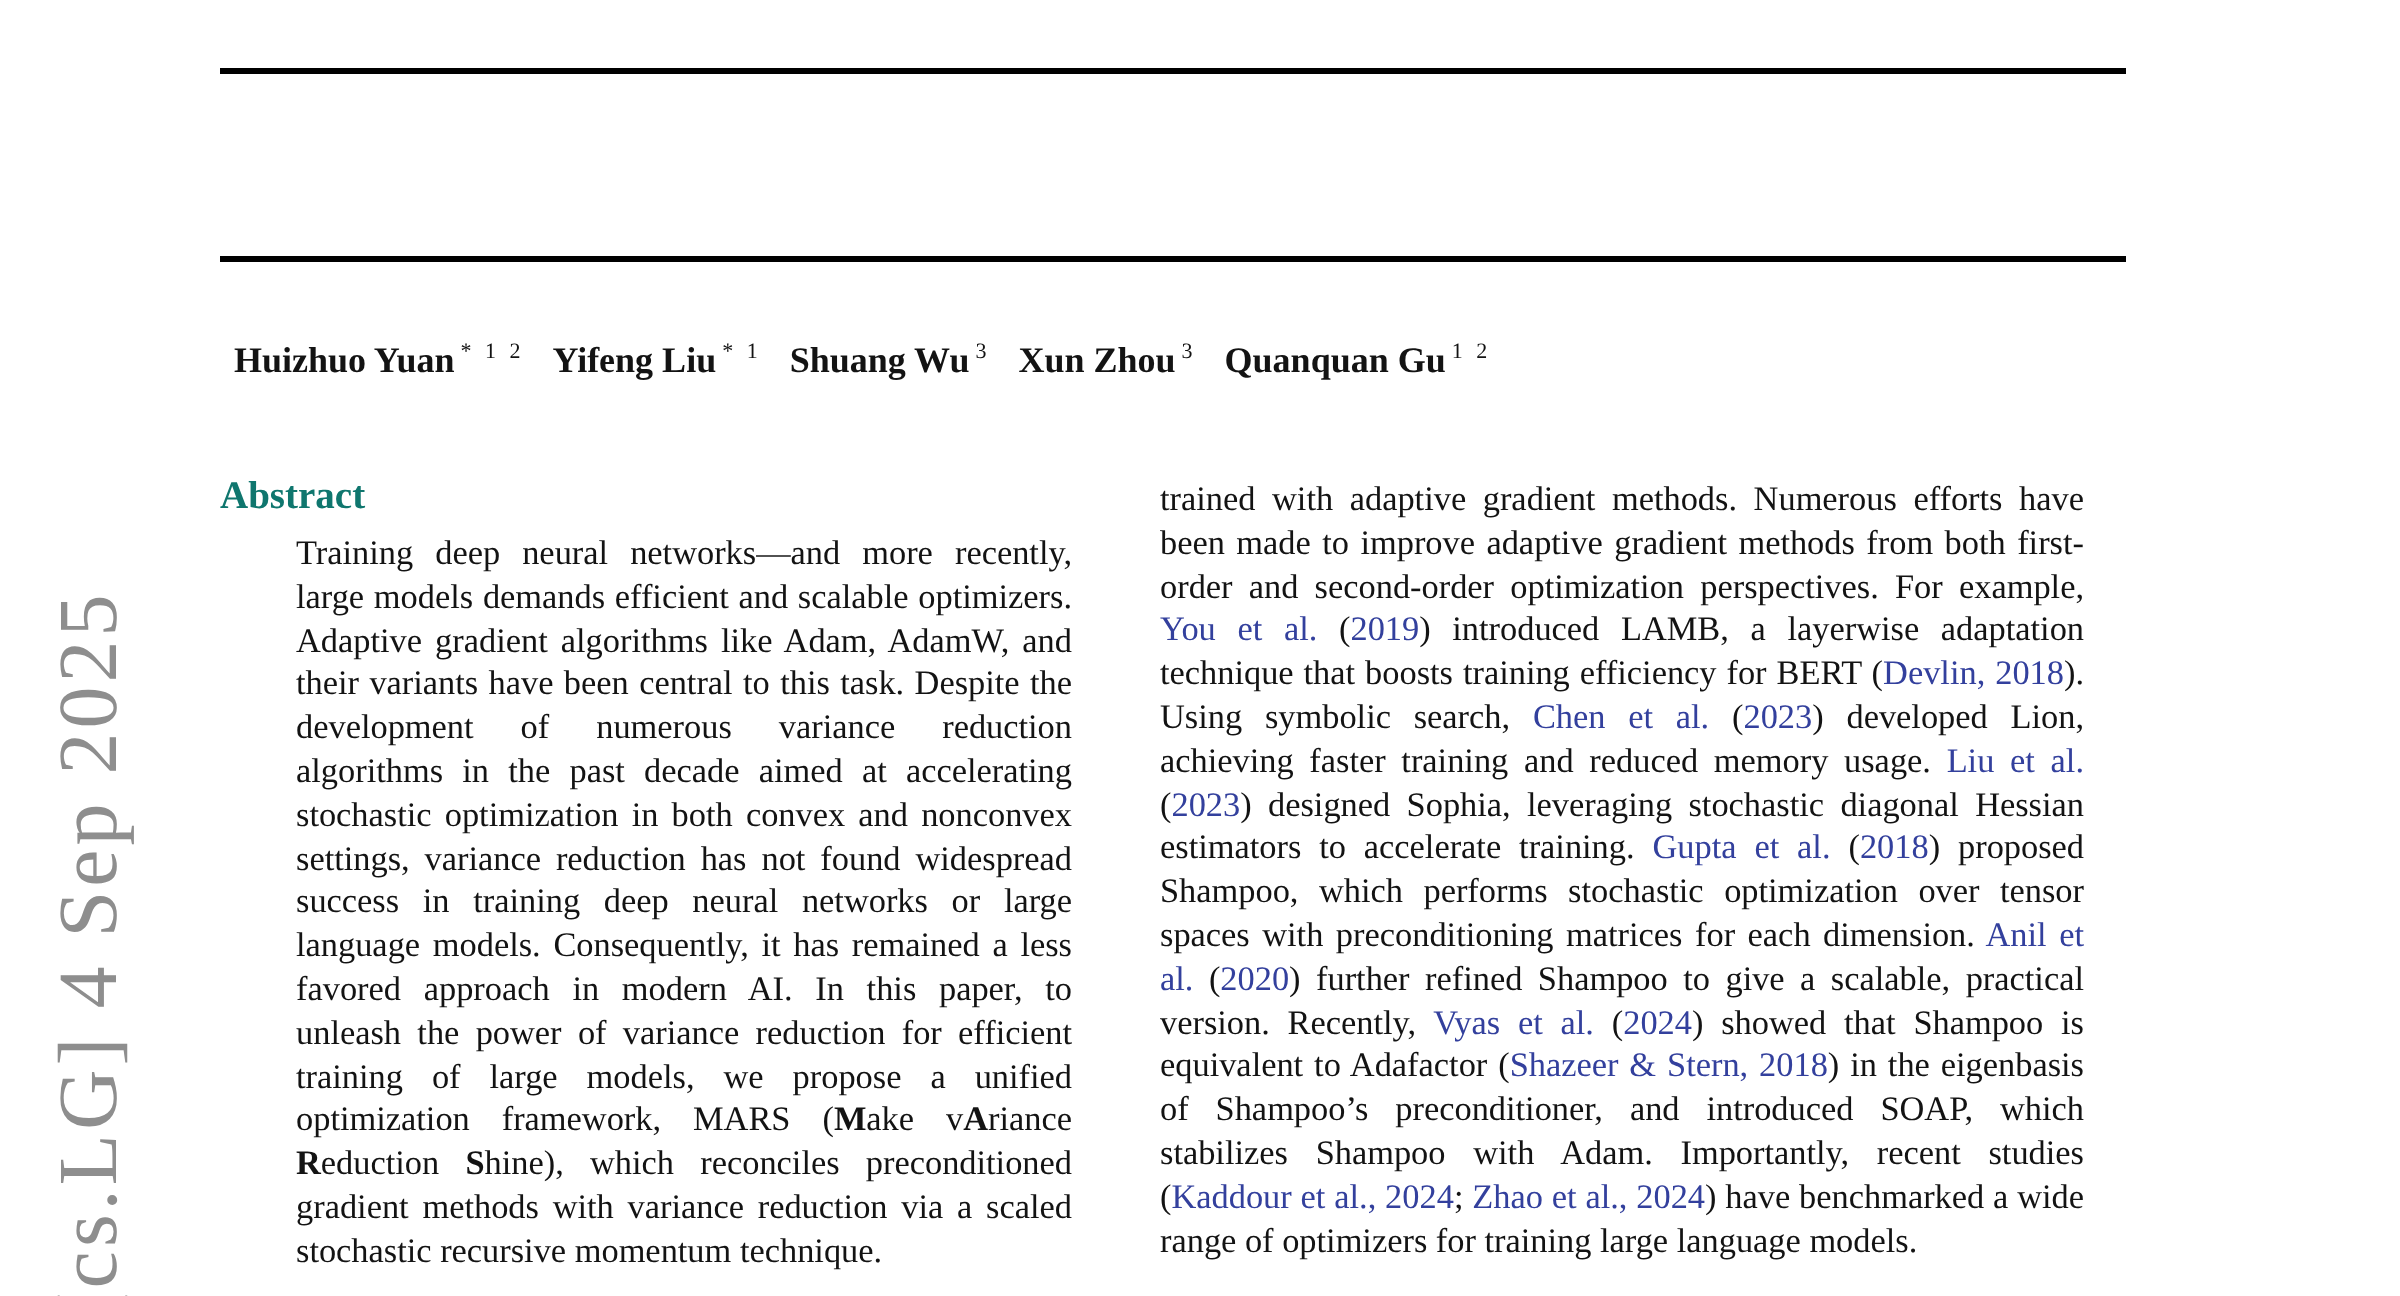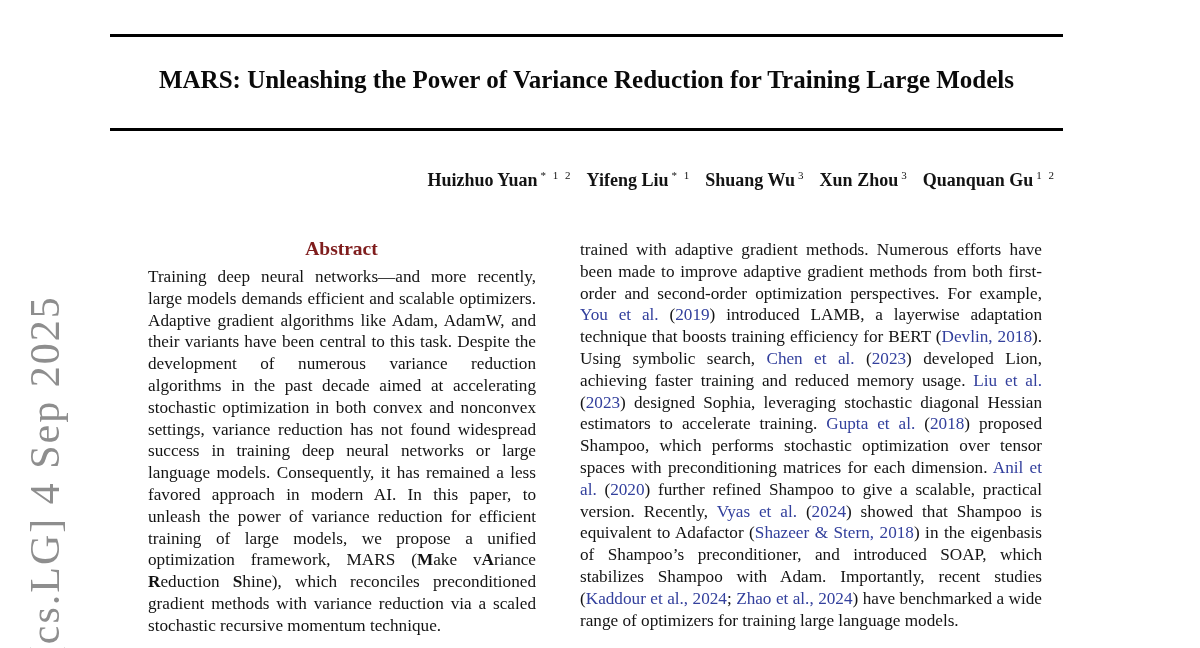--- a/index.html
+++ b/index.html
@@ -47,21 +47,21 @@
     text-align: center;
     font-size: 25px;
     font-weight: bold;
     color: #0a0a0a;
   }
   .authors {
     position: absolute;
     left: 110px;
     top: 170px;
     width: 953px;
-    text-align: right;
+    text-align: left;
     font-size: 18px;
     font-weight: bold;
     white-space: nowrap;
   }
   .author { margin: 0 7px; }
   .author .sup {
     font-size: 11px;
     font-weight: normal;
     letter-spacing: 2px;
     position: relative;
@@ -69,24 +69,23 @@
     margin-left: 3px;
   }
   .col {
     position: absolute;
     top: 238px;
   }
   .col-left { left: 110px; width: 463px; }
   .col-right { left: 580px; top: 239px; width: 462px; }
   .abs-heading {
     margin: 0 0 6px 0;
-    text-align: center;
     font-size: 19.5px;
     font-weight: bold;
-    color: #7f1d1d;
+    color: #0f766e;
   }
   .abs-body {
     margin: 0 37px 0 38px;
   }
   .body-text {
     font-size: 17.2px;
     line-height: 21.8px;
     text-align: justify;
     hyphens: auto;
     -webkit-hyphens: auto;
@@ -97,21 +96,20 @@
 </style>
 </head>
 <body>
 
 <div class="page">
 
   <div class="stamp">[cs.LG] 4 Sep 2025</div>
 
   <div class="rule rule-top"></div>
 
-  <h1 class="title">MARS: Unleashing the Power of Variance Reduction for Training Large Models</h1>
 
   <div class="rule rule-mid"></div>
 
   <div class="authors"><span class="author"><span>Huizhuo Yuan</span><span class="sup">* 1 2</span></span><span class="author"><span>Yifeng Liu</span><span class="sup">* 1</span></span><span class="author"><span>Shuang Wu</span><span class="sup">3</span></span><span class="author"><span>Xun Zhou</span><span class="sup">3</span></span><span class="author"><span>Quanquan Gu</span><span class="sup">1 2</span></span></div>
 
   <section class="col col-left">
     <h2 class="abs-heading">Abstract</h2>
     <p class="abs-body body-text"><span>Training deep neural networks—and more recently, large models demands efficient and scalable optimizers. Adaptive gradient algorithms like Adam, AdamW, and their variants have been central to this task. Despite the development of numerous variance reduction algorithms in the past decade aimed at accelerating stochastic optimization in both convex and nonconvex settings, variance reduction has not found widespread success in training deep neural networks or large language models. Consequently, it has remained a less favored approach in modern AI. In this paper, to unleash the power of variance reduction for efficient training of large models, we propose a unified optimization framework, MARS (</span><span class="b">M</span><span>ake v</span><span class="b">A</span><span>riance </span><span class="b">R</span><span>eduction </span><span class="b">S</span><span>hine), which reconciles preconditioned gradient methods with variance reduction via a scaled stochastic recursive momentum technique.</span></p>
   </section>
 

